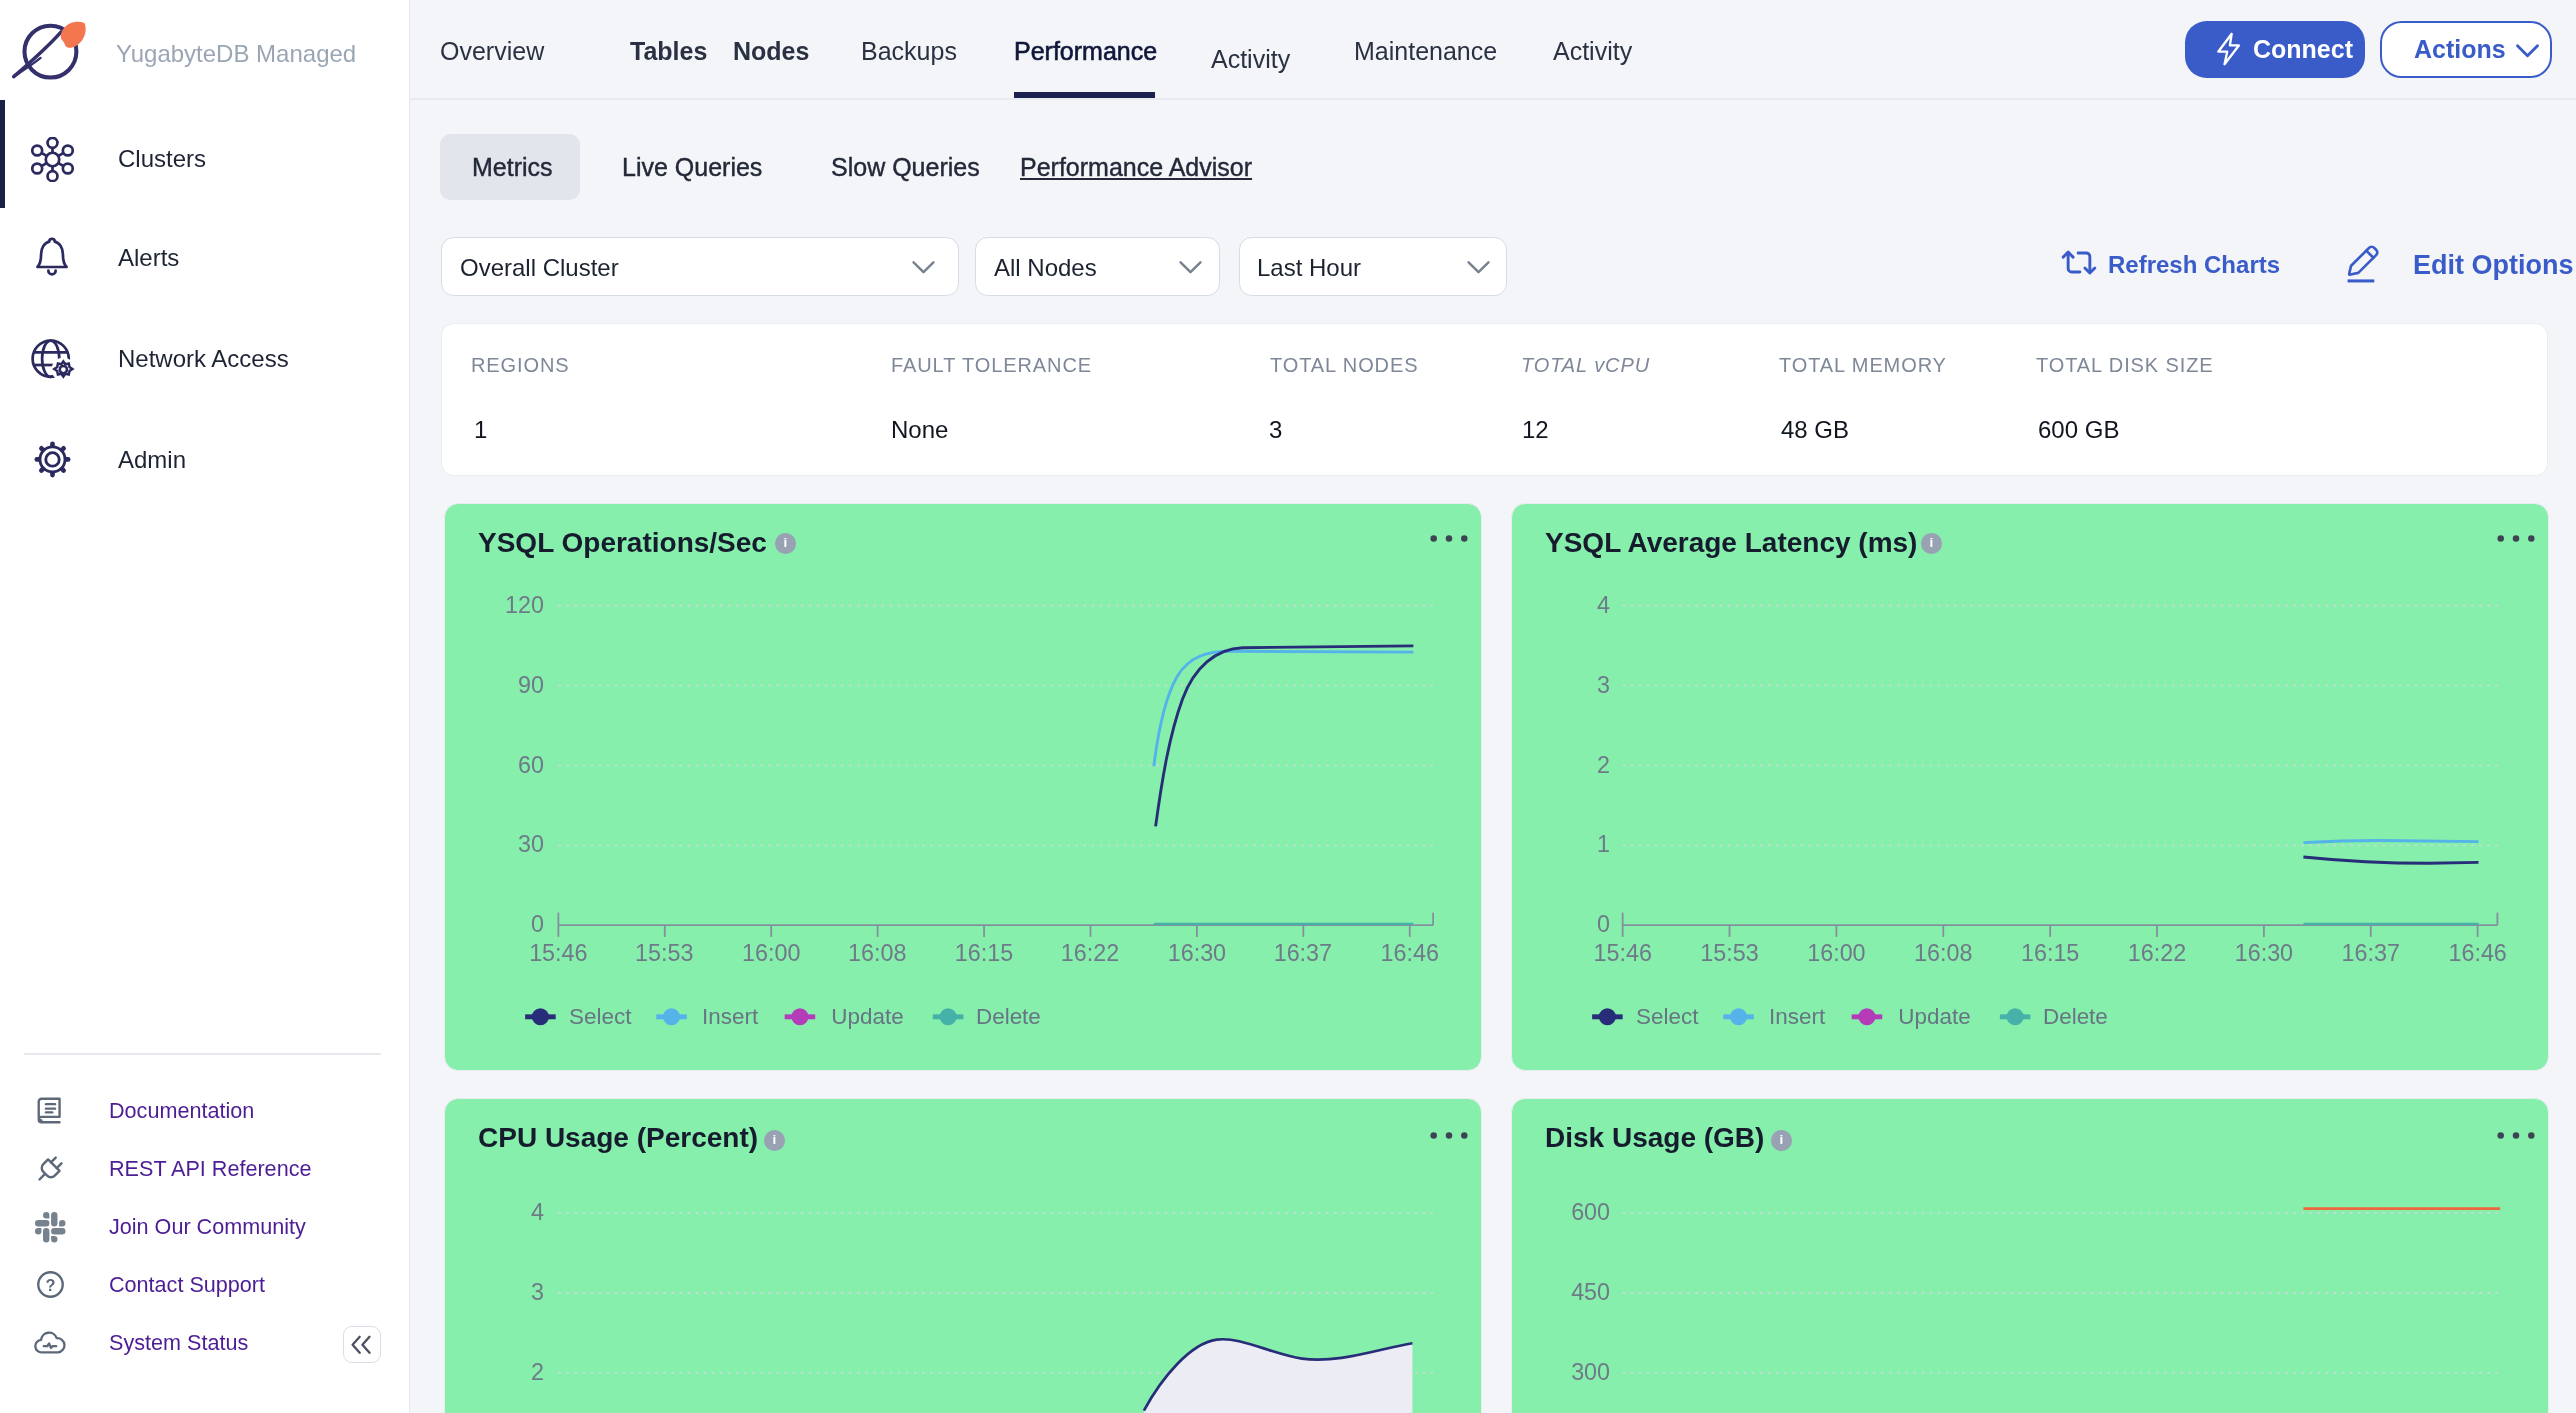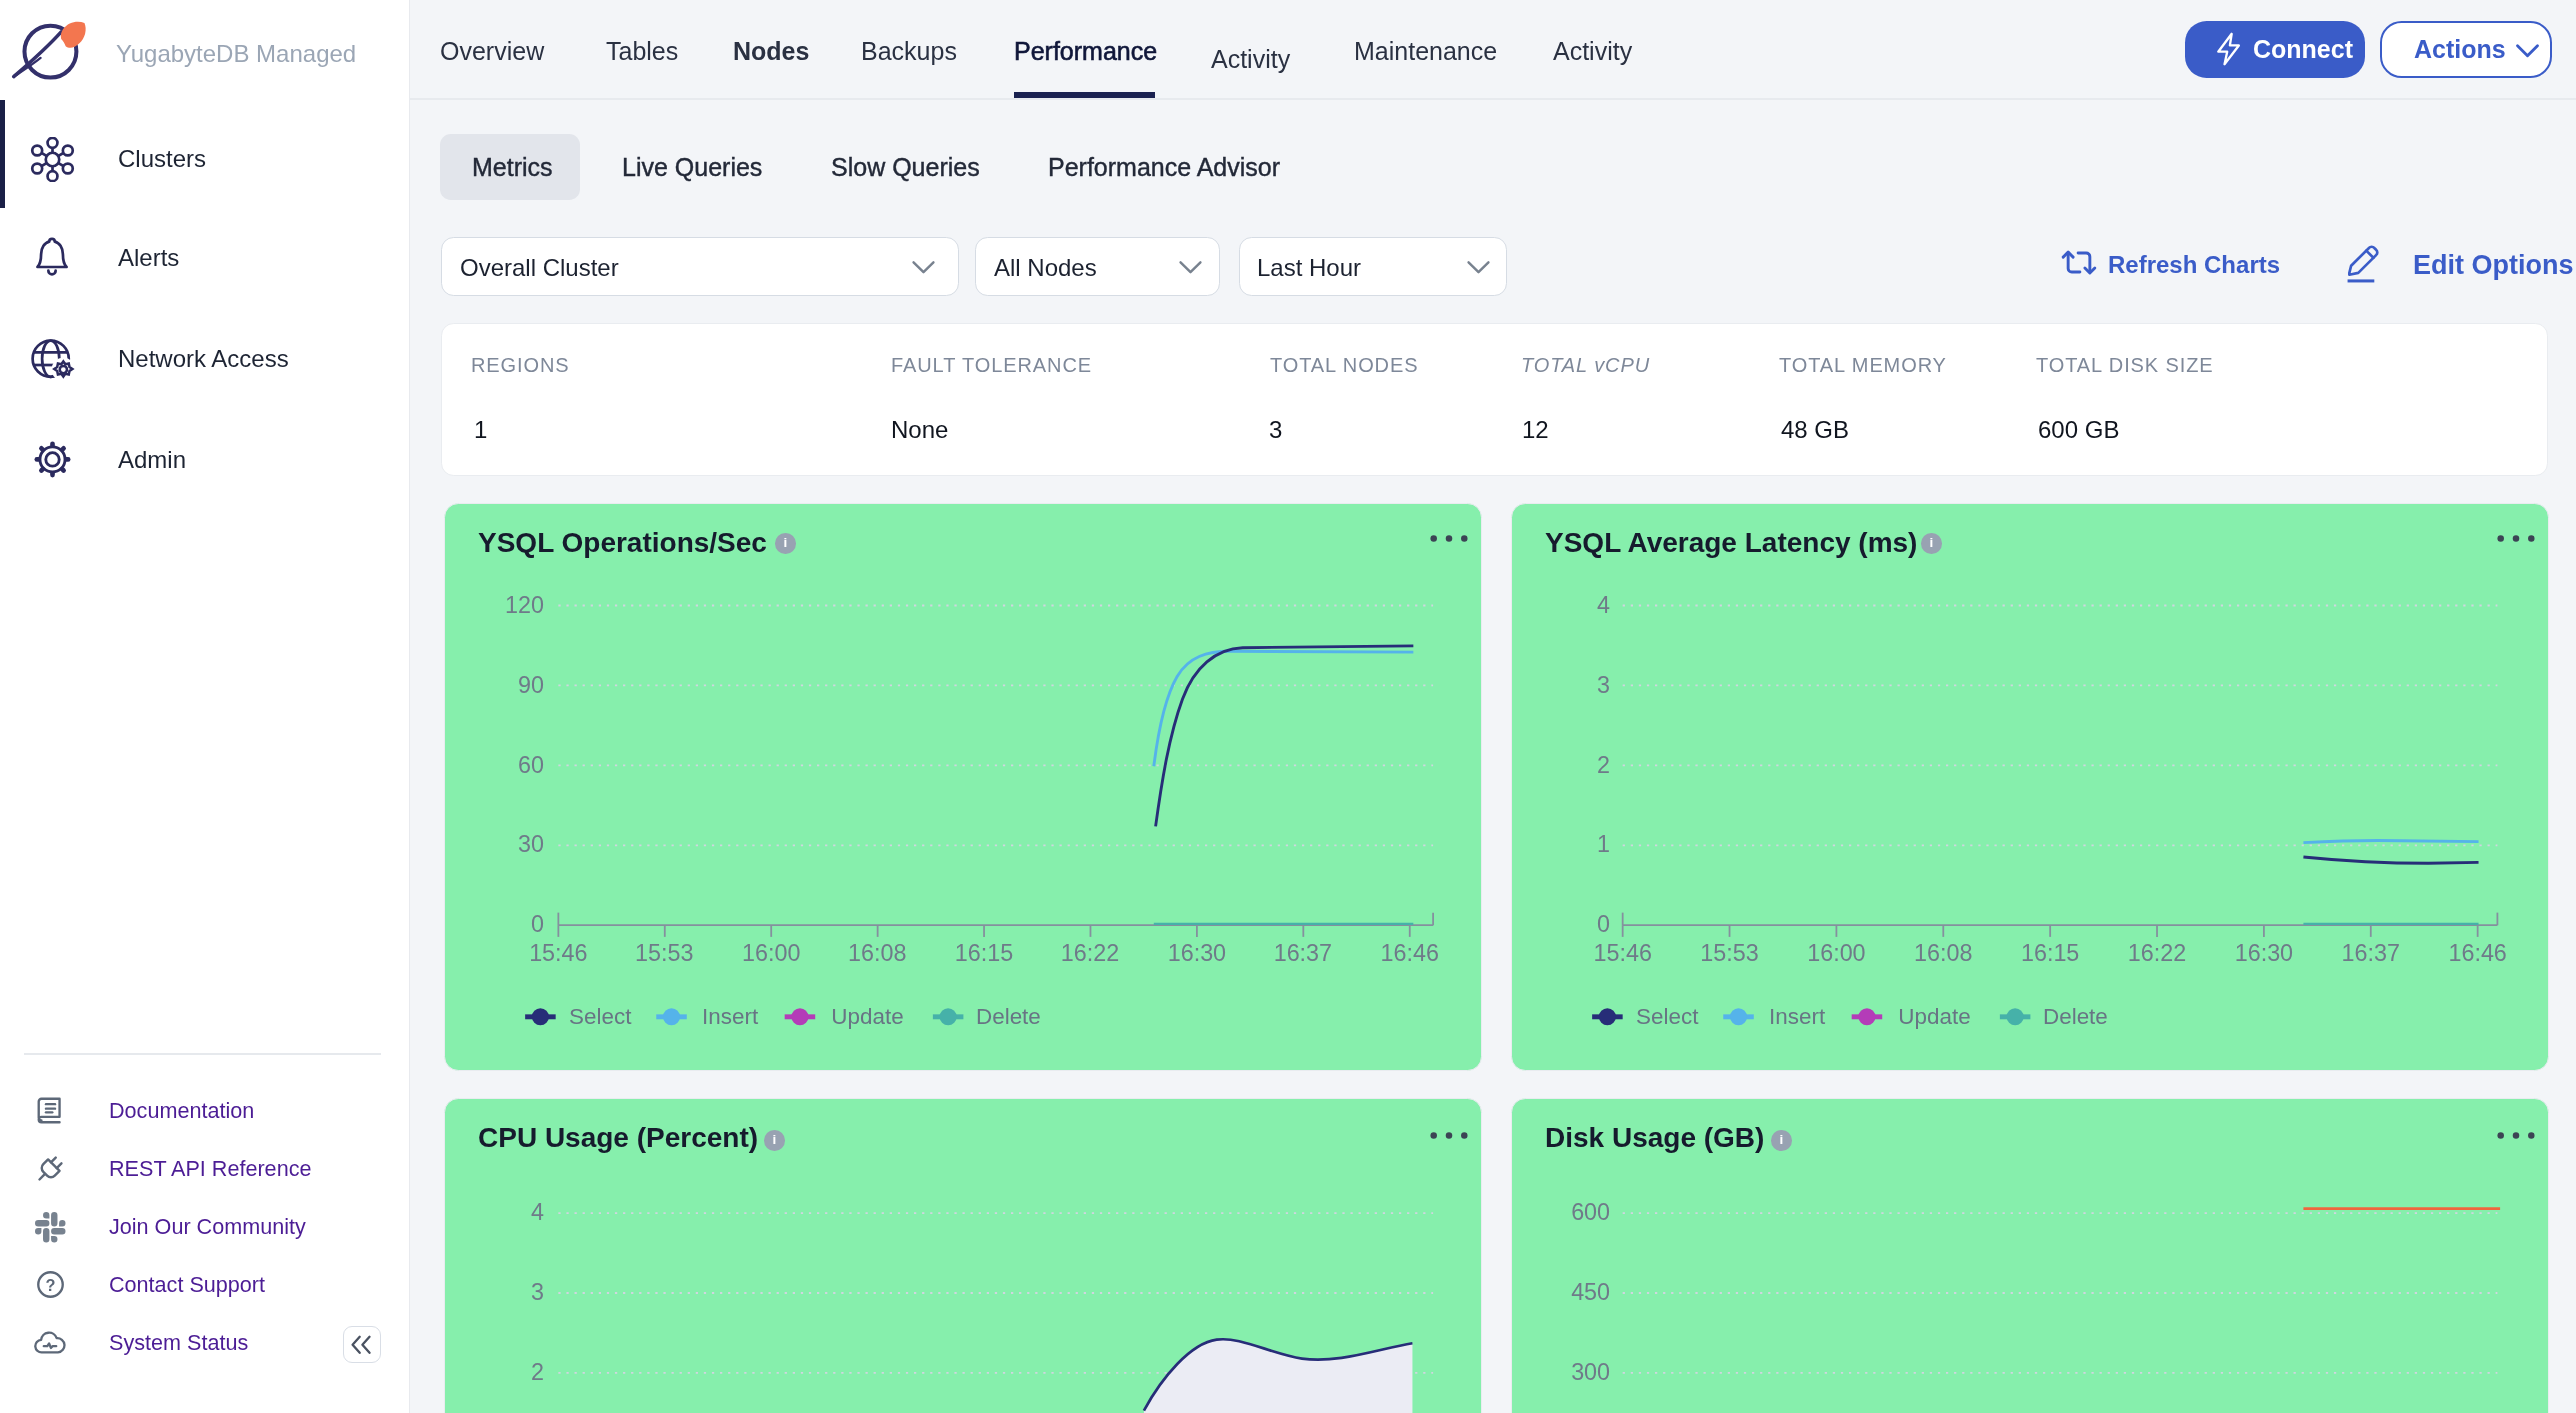--- a/index.html
+++ b/index.html
@@ -141,21 +141,21 @@
 
 <div class="abs" style="left:343px;top:1326px;width:38px;height:37px;border:1.8px solid #d9dee6;border-radius:9px;background:#fff;"></div>
 <svg class="abs" style="left:349px;top:1334px;" width="25" height="21.6" viewBox="0 0 28 24">
   <g stroke="#4a5261" stroke-width="2.6" fill="none" stroke-linecap="round" stroke-linejoin="round">
     <polyline points="12,3 4,12 12,21"></polyline>
     <polyline points="23,3 15,12 23,21"></polyline>
   </g>
 </svg>
 
 <div class="navitem" style="left:440px;">Overview</div>
-<div class="navitem" style="left:606px;">Tables</div>
+<div class="navitem" style="left:630px;font-weight:bold;">Tables</div>
 <div class="navitem" style="left:733px;font-weight:bold;">Nodes</div>
 <div class="navitem" style="left:861px;">Backups</div>
 <div class="navitem" style="left:1014px;font-weight:500;color:#10173a;-webkit-text-stroke:0.6px #10173a;">Performance</div>
 <div class="navitem" style="left:1211px;margin-top:8px;">Activity</div>
 <div class="navitem" style="left:1354px;">Maintenance</div>
 <div class="navitem" style="left:1553px;">Activity</div>
 <div class="abs" style="left:410px;top:98px;width:2166px;height:1.8px;background:#e7eaee;"></div>
 <div class="abs" style="left:1014px;top:92px;width:141px;height:6.3px;background:#1a2150;"></div>
 
 <div class="abs" style="left:2185px;top:20.7px;width:180px;height:57px;border-radius:21.6px;background:#3a5cc8;"></div>
@@ -167,21 +167,21 @@
 <div class="abs" style="left:2380px;top:20.7px;width:172px;height:57px;border-radius:21.6px;background:#fff;border:2.7px solid #3a5cc8;"></div>
 <div class="abs" style="left:2414px;top:35px;height:29px;line-height:29px;font-size:25px;font-weight:bold;color:#3a5cc8;">Actions</div>
 <svg class="abs" style="left:2515px;top:43px;" width="25" height="15.3" viewBox="0 0 30 18">
   <polyline points="3,3 15,15 27,3" fill="none" stroke="#3a5cc8" stroke-width="3.4" stroke-linecap="round" stroke-linejoin="round"></polyline>
 </svg>
 
 <div class="abs" style="left:440px;top:134px;width:140px;height:66px;border-radius:10.8px;background:#e2e5eb;"></div>
 <div class="subtab" style="left:472px;">Metrics</div>
 <div class="subtab" style="left:622px;">Live Queries</div>
 <div class="subtab" style="left:831px;">Slow Queries</div>
-<div class="subtab" style="left:1048px;">Performance Advisor</div>
+<div class="subtab" style="left:1020px;text-decoration:underline;">Performance Advisor</div>
 
 <div class="select" style="left:441px;width:518px;"></div>
 <div class="seltext" style="left:460px;">Overall Cluster</div>
 <svg class="abs" style="left:911px;top:260px;" width="25" height="15.3" viewBox="0 0 32 20">
   <polyline points="3,3 16,16 29,3" fill="none" stroke="#78828f" stroke-width="3.2" stroke-linecap="round" stroke-linejoin="round"></polyline>
 </svg>
 <div class="select" style="left:975px;width:245px;"></div>
 <div class="seltext" style="left:994px;">All Nodes</div>
 <svg class="abs" style="left:1178px;top:260px;" width="25" height="15.3" viewBox="0 0 32 20">
   <polyline points="3,3 16,16 29,3" fill="none" stroke="#78828f" stroke-width="3.2" stroke-linecap="round" stroke-linejoin="round"></polyline>

